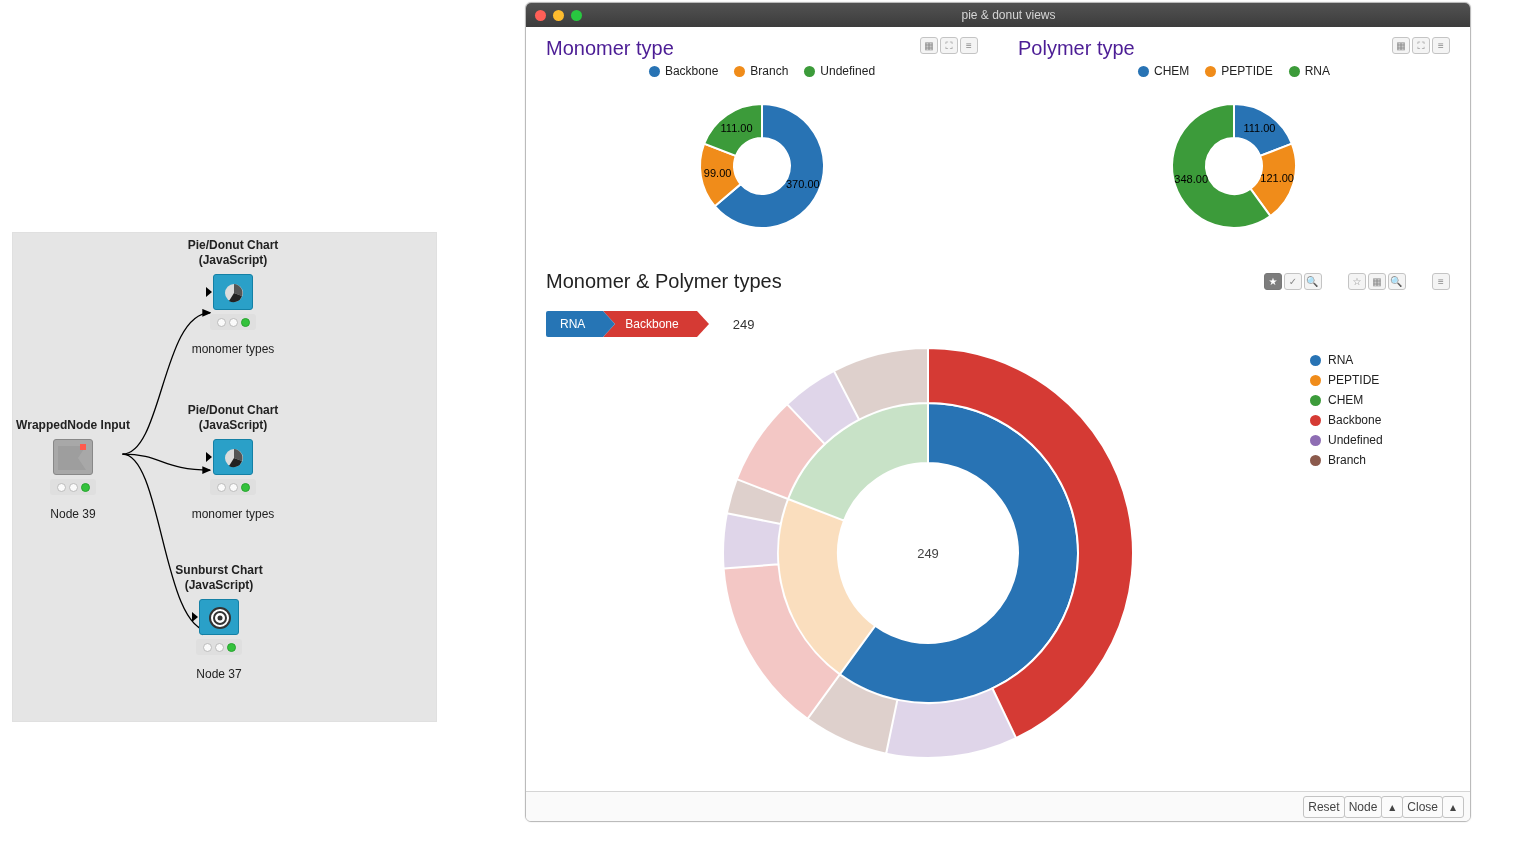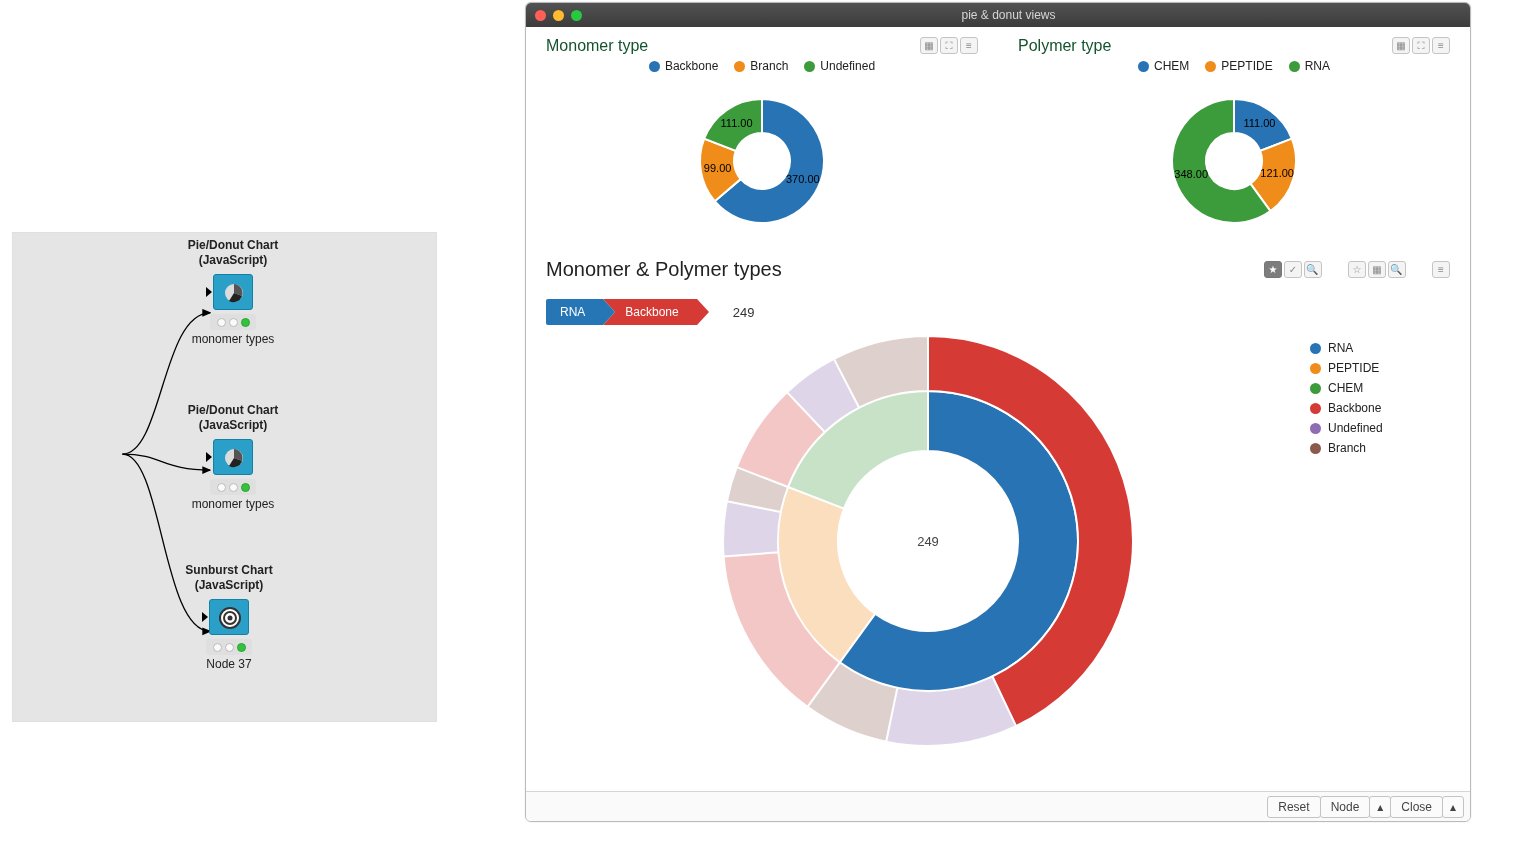--- a/index.html
+++ b/index.html
@@ -42,21 +42,21 @@
     border-top:5px solid transparent;border-bottom:5px solid transparent;border-left:6px solid #000;
     transform: translateY(-50%) translateX(-10px);
   }
   .wf-node .icon.noport::before{display:none;}
   .wf-node .status {
     width:46px;height:16px;margin:0 auto 2px;background:#dfdfdf;border-radius:3px;
     display:flex;justify-content:center;align-items:center;gap:3px;
   }
   .wf-node .status span{width:9px;height:9px;border-radius:50%;background:#fafafa;border:1px solid #bbb;}
   .wf-node .status span.green{background:#34c23c;border-color:#28a530;}
-  .wf-node .caption{font-weight:400;margin-top:2px;}
+  .wf-node .caption{font-weight:400;margin-top:12px;}
   .wf-svg{position:absolute;left:0;top:0;width:100%;height:100%;pointer-events:none;}
 
   
   .mac-window{
     position:absolute;
     left:525px; top:2px;
     width:946px; height:820px;
     border:1px solid #bbb;
     border-radius:6px;
     overflow:hidden;
@@ -72,33 +72,33 @@
     color:#d5d5d5; font-size:12px;
   }
   .traffic{display:flex;gap:7px;margin-left:9px;}
   .traffic span{width:11px;height:11px;border-radius:50%;}
   .tclose{background:#ff5f57;} .tmin{background:#febc2e;} .tmax{background:#28c840;}
   .titlebar .wtitle{position:absolute;left:0;right:4px;text-align:center;pointer-events:none;padding-left:25px;}
   .win-body{flex:1;overflow:hidden;padding:10px 20px 0;position:relative;}
   .top-charts{display:flex;gap:40px;}
   .chart-card{flex:1;}
   .chart-head{display:flex;align-items:flex-start;}
-  .chart-title{font-size:16px;font-weight:400;color:#14532d;}
+  .chart-title{font-size:20px;font-weight:400;color:#4c1d95;}
   .chart-tools{margin-left:auto;display:flex;gap:2px;}
   .tool-btn{
     width:18px;height:17px;border:1px solid #c4c4c4;border-radius:3px;background:#f4f4f4;
     display:flex;align-items:center;justify-content:center;color:#888;font-size:10px;
   }
   .tool-btn.active{background:#7d7d7d;color:#fff;border-color:#777;}
   .legend{display:flex;justify-content:center;gap:16px;margin-top:4px;font-size:12px;}
   .legend .item{display:flex;align-items:center;gap:5px;}
   .legend .swatch{width:11px;height:11px;border-radius:50%;}
   .donut-wrap{display:flex;justify-content:center;margin-top:8px;}
 
-  .big-section{margin-top:17px;position:relative;}
+  .big-section{margin-top:24px;position:relative;}
   .big-head{display:flex;align-items:center;}
   .big-title{font-size:20px;}
   .big-tools{margin-left:auto;display:flex;gap:4px;align-items:center;}
   .tool-group{display:flex;gap:2px;}
 
   .breadcrumb{display:flex;align-items:center;margin-top:18px;font-size:12px;}
   .crumb{
     color:#fff;height:26px;display:flex;align-items:center;padding:0 18px 0 22px;
     position:relative;
   }
@@ -126,21 +126,21 @@
   .sun-legend .item{display:flex;align-items:center;gap:7px;margin-bottom:6px;}
   .sun-legend .swatch{width:11px;height:11px;border-radius:50%;}
   .sun-center{position:absolute;top:50%;left:50%;transform:translate(-50%,-50%);font-size:13px;color:#444;}
 
   .footer{
     height:30px;border-top:1px solid #d5d5d5;background:#fafafa;
     display:flex;justify-content:flex-end;align-items:center;padding:0 6px;gap:0;
   }
   .footer button{
     height:22px;border:1px solid #c3c3c3;background:#fbfbfb;font-size:12px;
-    color:#444;padding:0 10px;border-radius:3px;margin-left:-1px;
+    color:#444;padding:0 4px;border-radius:3px;margin-left:-1px;
   }
   .footer button.caret{width:22px;padding:0;}
 </style>
 </head>
 <body>
 
 <div class="workflow">
   <svg class="wf-svg" viewBox="0 0 425 490">
     <defs>
         <marker id="arrow" markerWidth="7" markerHeight="7" refX="6" refY="3" orient="auto">
@@ -163,41 +163,57 @@
         </svg>
     </div>
     <div class="status">
         <span></span>
         <span></span>
         <span class="green"></span>
       </div>
     <div class="caption">monomer types</div>
   </div>
 
+  <div class="wf-node" style="left:0px;top:185px;">
+    <div class="title">WrappedNode Input</div>
+    <div class="icon gray noport">
+      <svg width="40" height="36" viewBox="0 0 40 36">
+          <path d="M4 6 H36 V30 L28 18 L36 6 Z" fill="none"></path>
+          <path d="M4 6 H32 L24 18 L32 30 H4 Z" fill="#9e9e9e"></path>
+          <rect x="26" y="4" width="6" height="6" fill="#ff5a4d"></rect>
+        </svg>
+    </div>
+    <div class="status">
+        <span></span>
+        <span></span>
+        <span class="green"></span>
+      </div>
+    <div class="caption">Node 39</div>
+  </div>
 
   <div class="wf-node" style="left:160px;top:170px;">
     <div class="title">Pie/Donut Chart
 (JavaScript)</div>
     <div class="icon blue">
       <svg width="40" height="36" viewBox="0 0 40 36">
           <circle cx="20" cy="18" r="9" fill="#dcdcdc"></circle>
           <path d="M20 18 L20 9 A9 9 0 0 1 28 21 Z" fill="#555"></path>
           <path d="M20 18 L28 21 A9 9 0 0 1 15 26 Z" fill="#222"></path>
         </svg>
     </div>
     <div class="status">
         <span></span>
         <span></span>
         <span class="green"></span>
       </div>
     <div class="caption">monomer types</div>
   </div>
 
 
-  <div class="wf-node" style="left:156px;top:330px;">
+  <div class="wf-node" style="left:146px;top:330px;">
     <div class="title">Sunburst Chart
 (JavaScript)</div>
     <div class="icon blue">
       <svg width="40" height="36" viewBox="0 0 40 36">
           <circle cx="20" cy="18" r="10" fill="#fff"></circle>
           <circle cx="20" cy="18" r="10" fill="none" stroke="#333" stroke-width="2"></circle>
           <circle cx="20" cy="18" r="6" fill="none" stroke="#333" stroke-width="2"></circle>
           <circle cx="20" cy="18" r="2.5" fill="#333"></circle>
         </svg>
     </div>

